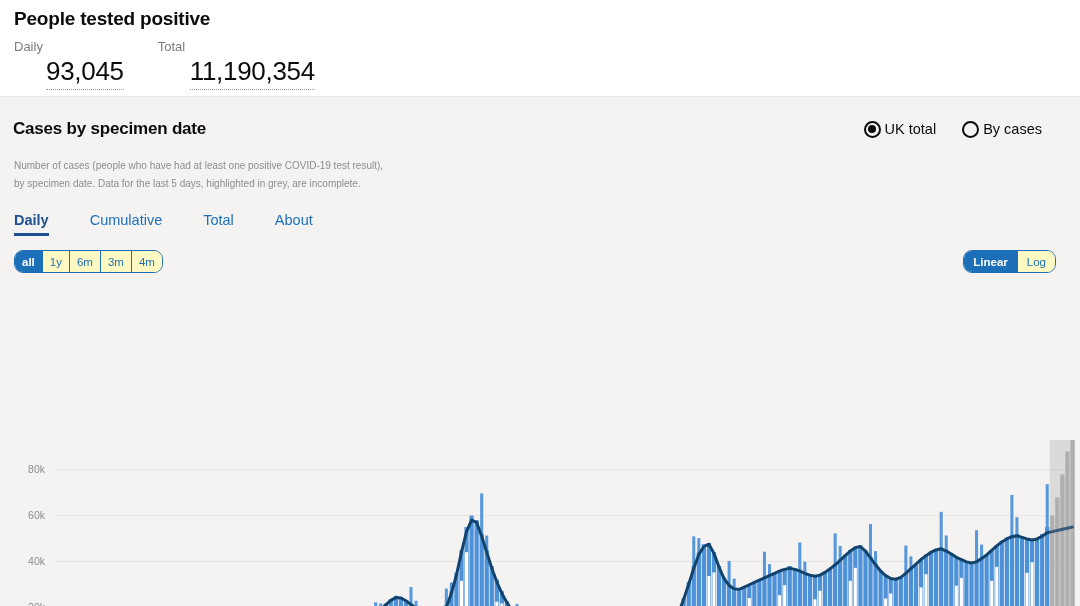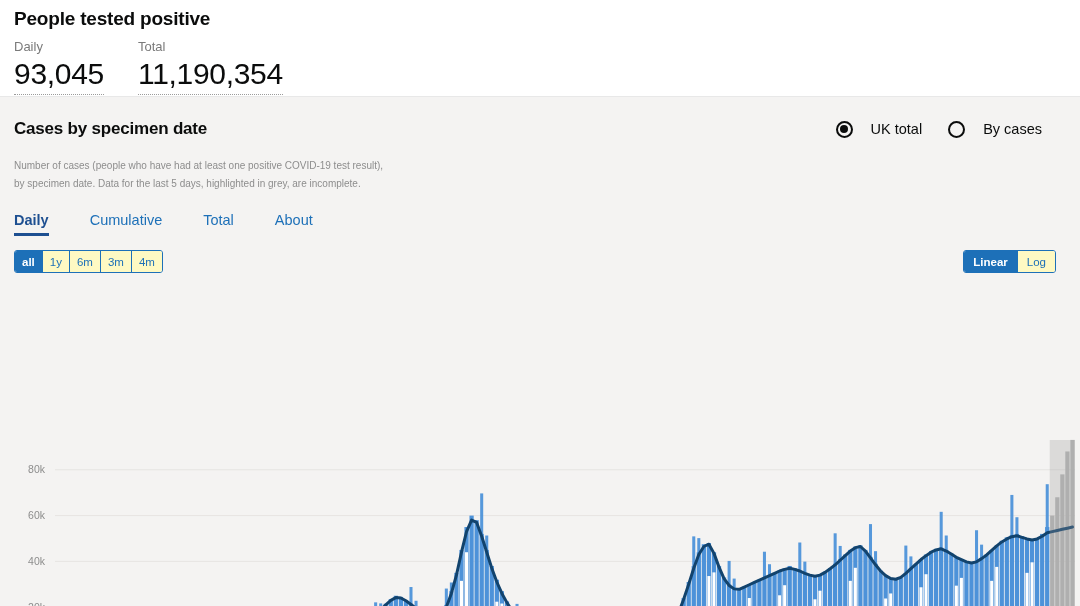--- a/index.html
+++ b/index.html
@@ -32,27 +32,28 @@
     display: flex;
     gap: 34px;
   }
   .metric-label {
     font-size: 13px;
     color: #7a7a7a;
     line-height: 1.25;
     margin-bottom: 1px;
   }
   .metric-value {
-    font-size: 30px;
+    font-size: 26px;
     color: #0b0c0c;
     line-height: 1.2;
     letter-spacing: -0.3px;
     border-bottom: 1px dotted #9b9b9b;
     display: inline-block;
     padding-bottom: 2px;
+    margin-left: 32px;
   }
 
   .band-divider {
     height: 1px;
     background: #e8e8e8;
     width: 100%;
   }
 
   
   .card {
@@ -60,37 +61,38 @@
     height: 509px;
     box-sizing: border-box;
     padding: 0;
     position: relative;
   }
 
   .card-head {
     display: flex;
     align-items: center;
     justify-content: space-between;
-    padding: 22px 38px 0 14px;
+    padding: 22px 38px 0 1px;
+    margin-left: 12px;
   }
   .card-title {
     font-size: 17px;
     font-weight: bold;
     color: #0b0c0c;
     letter-spacing: -0.2px;
   }
 
   .radio-group {
     display: flex;
     align-items: center;
     gap: 26px;
   }
   .radio-opt {
     display: flex;
-    gap: 18px;
+    gap: 4px;
     cursor: pointer;
   }
   .radio-circle {
     width: 17px;
     height: 17px;
     border-radius: 50%;
     border: 2px solid #0b0c0c;
     box-sizing: border-box;
     display: flex;
     align-items: center;
@@ -138,21 +140,21 @@
 
   
   .controls {
     position: relative;
     margin: 14px 0 0 14px;
     height: 22px;
   }
   .seg {
     display: inline-flex;
     border: 1px solid #1d70b8;
-    border-radius: 3px;
+    border-radius: 9px;
     overflow: hidden;
     height: 21px;
   }
   .seg-item {
     font-size: 11.5px;
     color: #1d70b8;
     background: #fef9c3;
     padding: 0 7px;
     display: flex;
     align-items: center;

